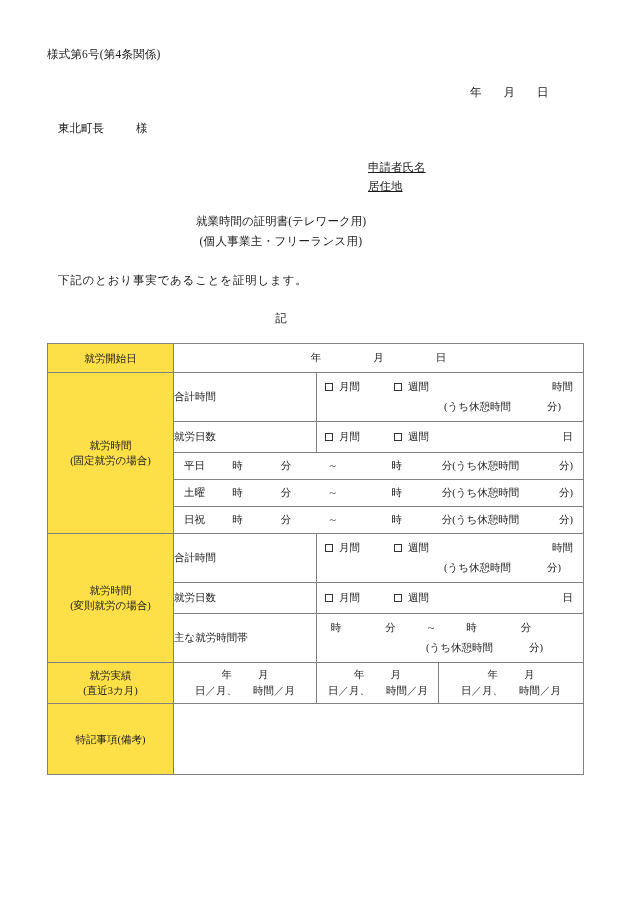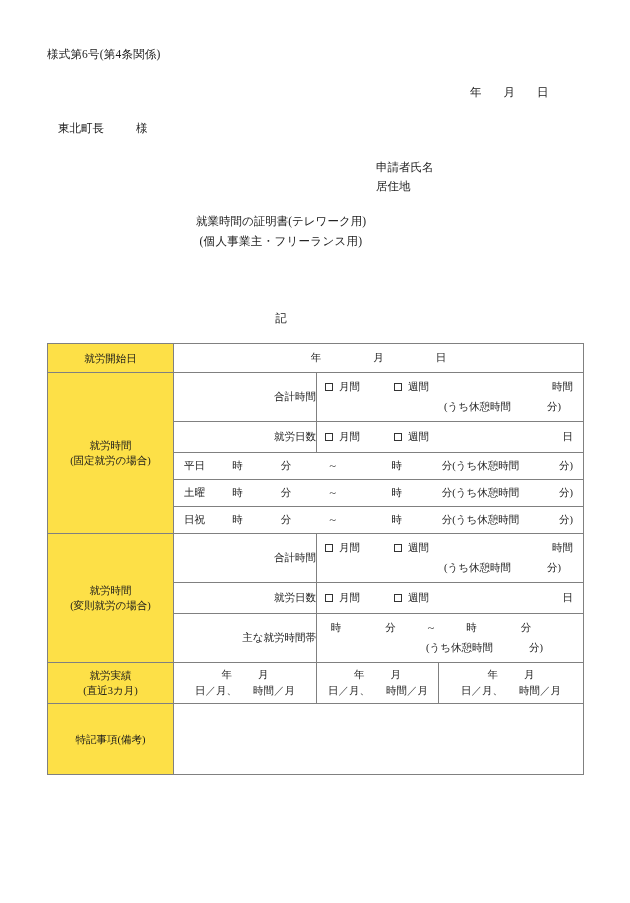--- a/index.html
+++ b/index.html
@@ -47,24 +47,25 @@
     position: absolute;
     left: 58px;
     top: 121px;
     font-size: 11.5px;
     white-space: nowrap;
   }
   .addressee .gap { display: inline-block; width: 32px; }
 
   .applicant {
     position: absolute;
-    left: 376px;
+    left: 368px;
     top: 158px;
     font-size: 11.5px;
     line-height: 19px;
+    text-decoration: underline;
   }
   .applicant div { white-space: nowrap; }
 
   .doc-title {
     position: absolute;
     left: 0;
     right: 0;
     top: 211px;
     text-align: center;
     font-size: 11.5px;
@@ -106,21 +107,21 @@
     vertical-align: middle;
     background: #ffffff;
   }
   .form-table td.lbl {
     background: #fde047;
     text-align: center;
     line-height: 15px;
     font-size: 10.5px;
   }
   .form-table td.sub {
-    text-align: right;
+    text-align: left;
   }
 
   
   .startdate {
     text-align: center;
     padding: 7px 0;
     white-space: nowrap;
   }
   .startdate .g1 { display: inline-block; width: 52px; }
   .startdate .g2 { display: inline-block; width: 52px; }
@@ -216,20 +217,21 @@
   <div class="applicant">
     <div>申請者氏名</div>
     <div>居住地</div>
   </div>
 
   <div class="doc-title">
     <div class="l1">就業時間の証明書(テレワーク用)</div>
     <div class="l2">(個人事業主・フリーランス用)</div>
   </div>
 
+  <div class="statement">下記のとおり事実であることを証明します。</div>
 
   <div class="ki-mark">記</div>
 
   <table class="form-table">
     <colgroup>
       <col style="width:126px">
       <col style="width:143px">
       <col style="width:122px">
       <col style="width:145px">
     </colgroup>

